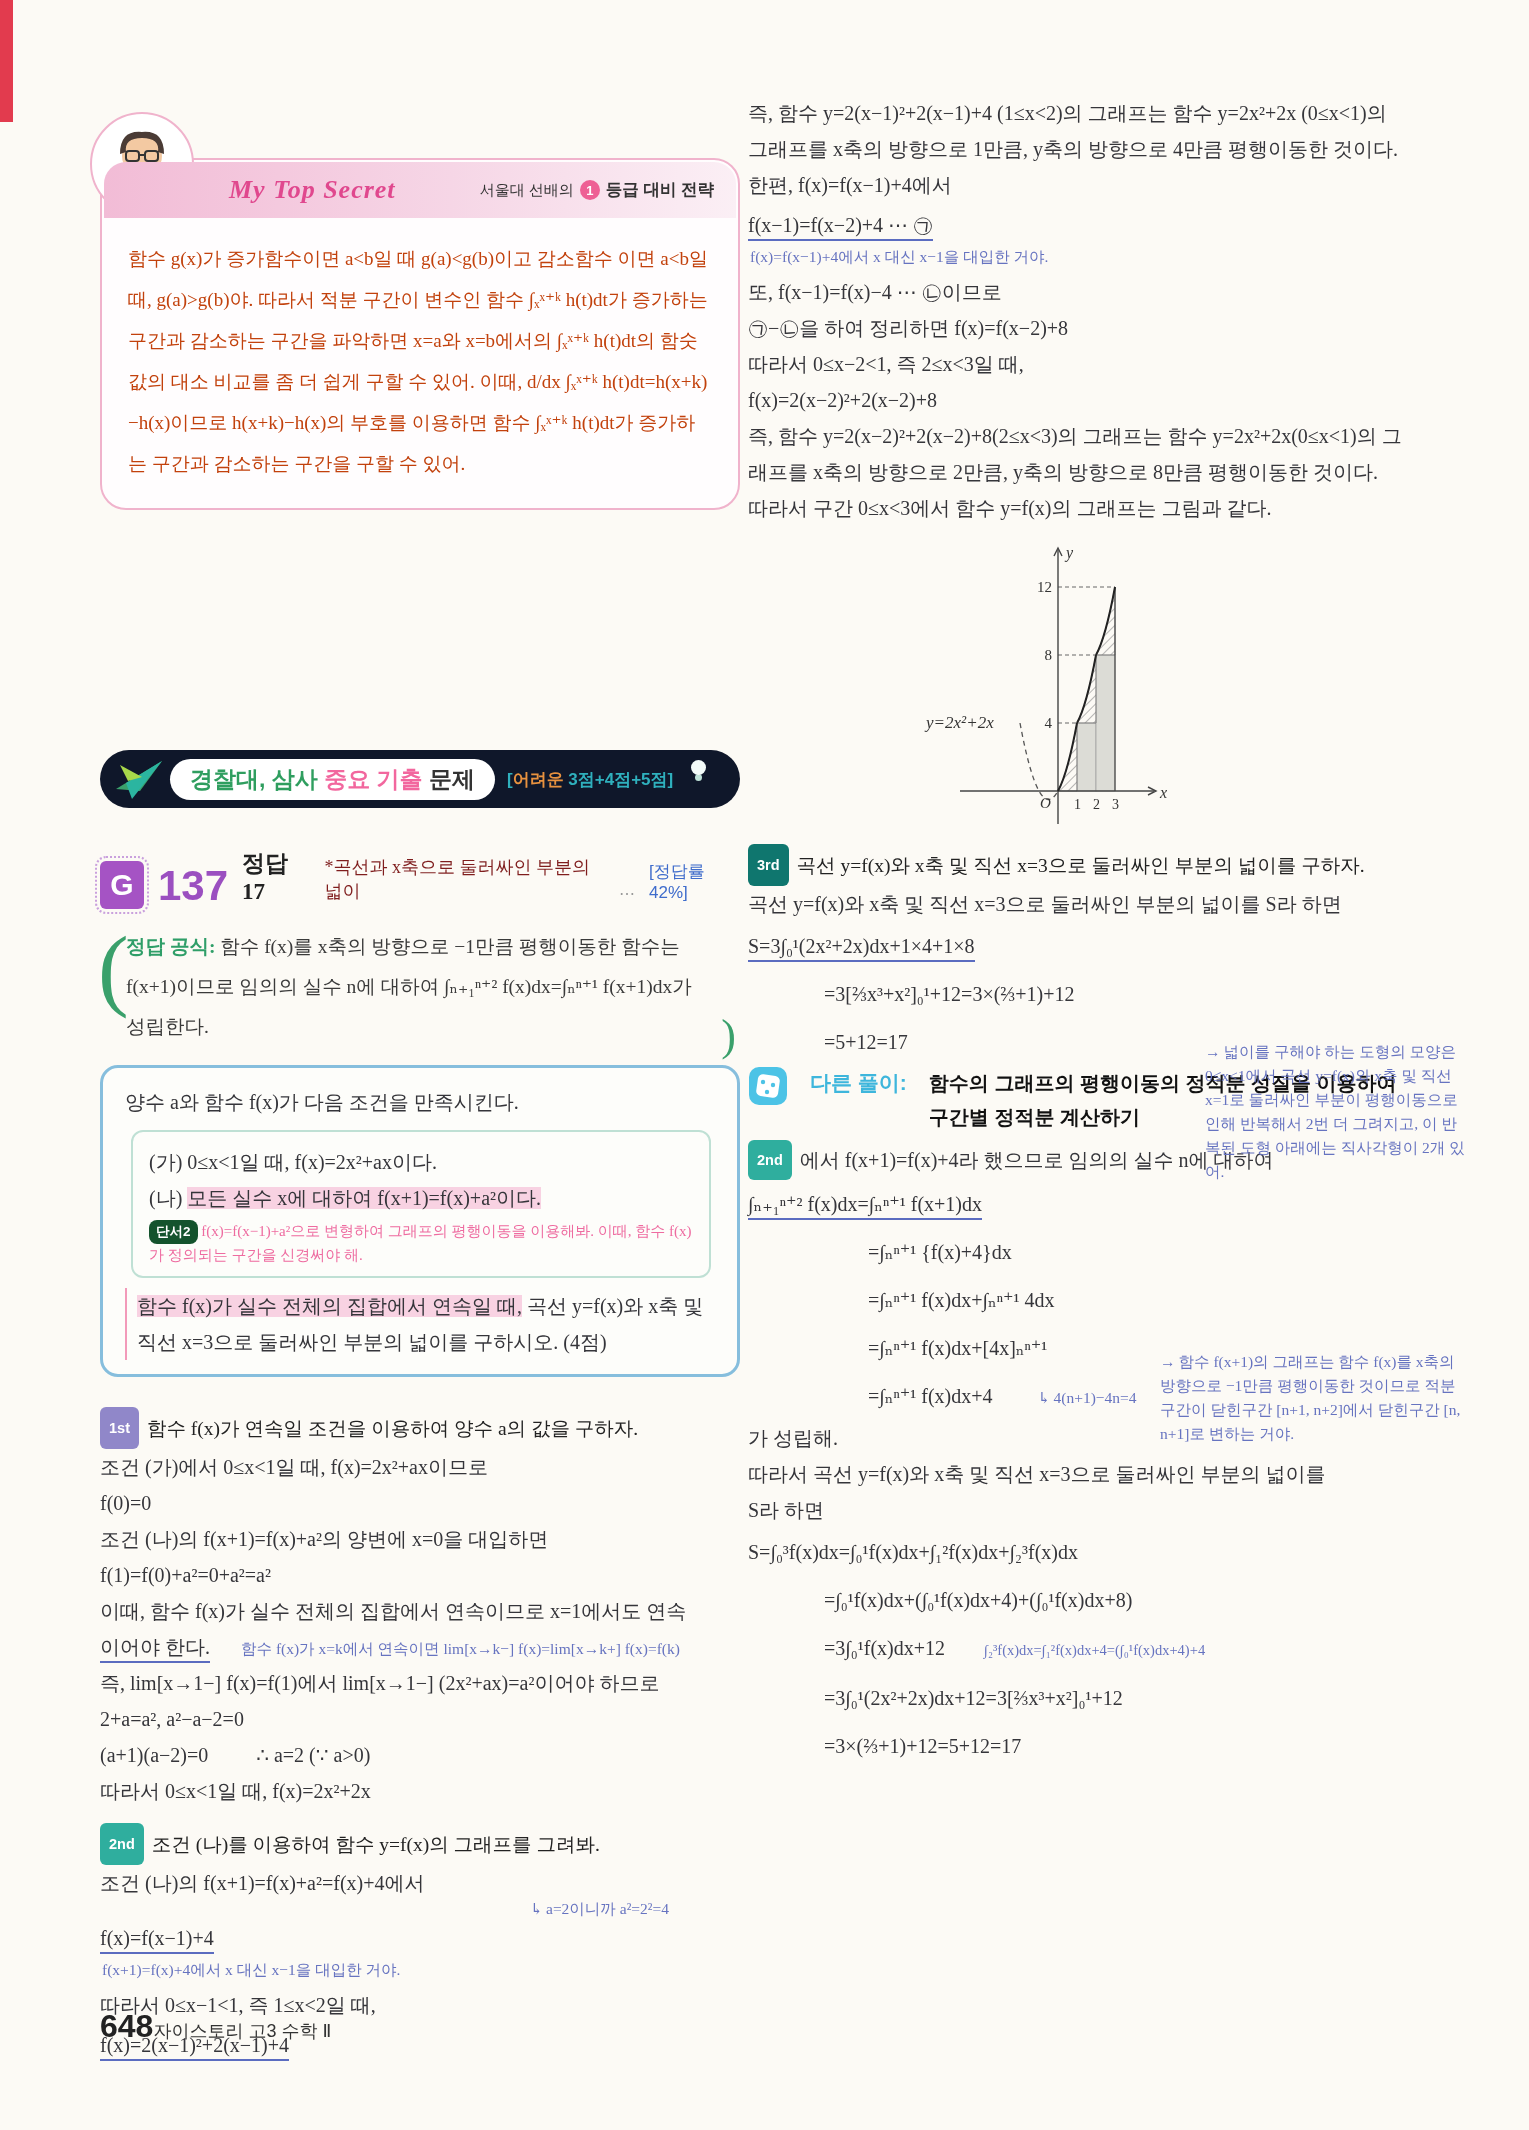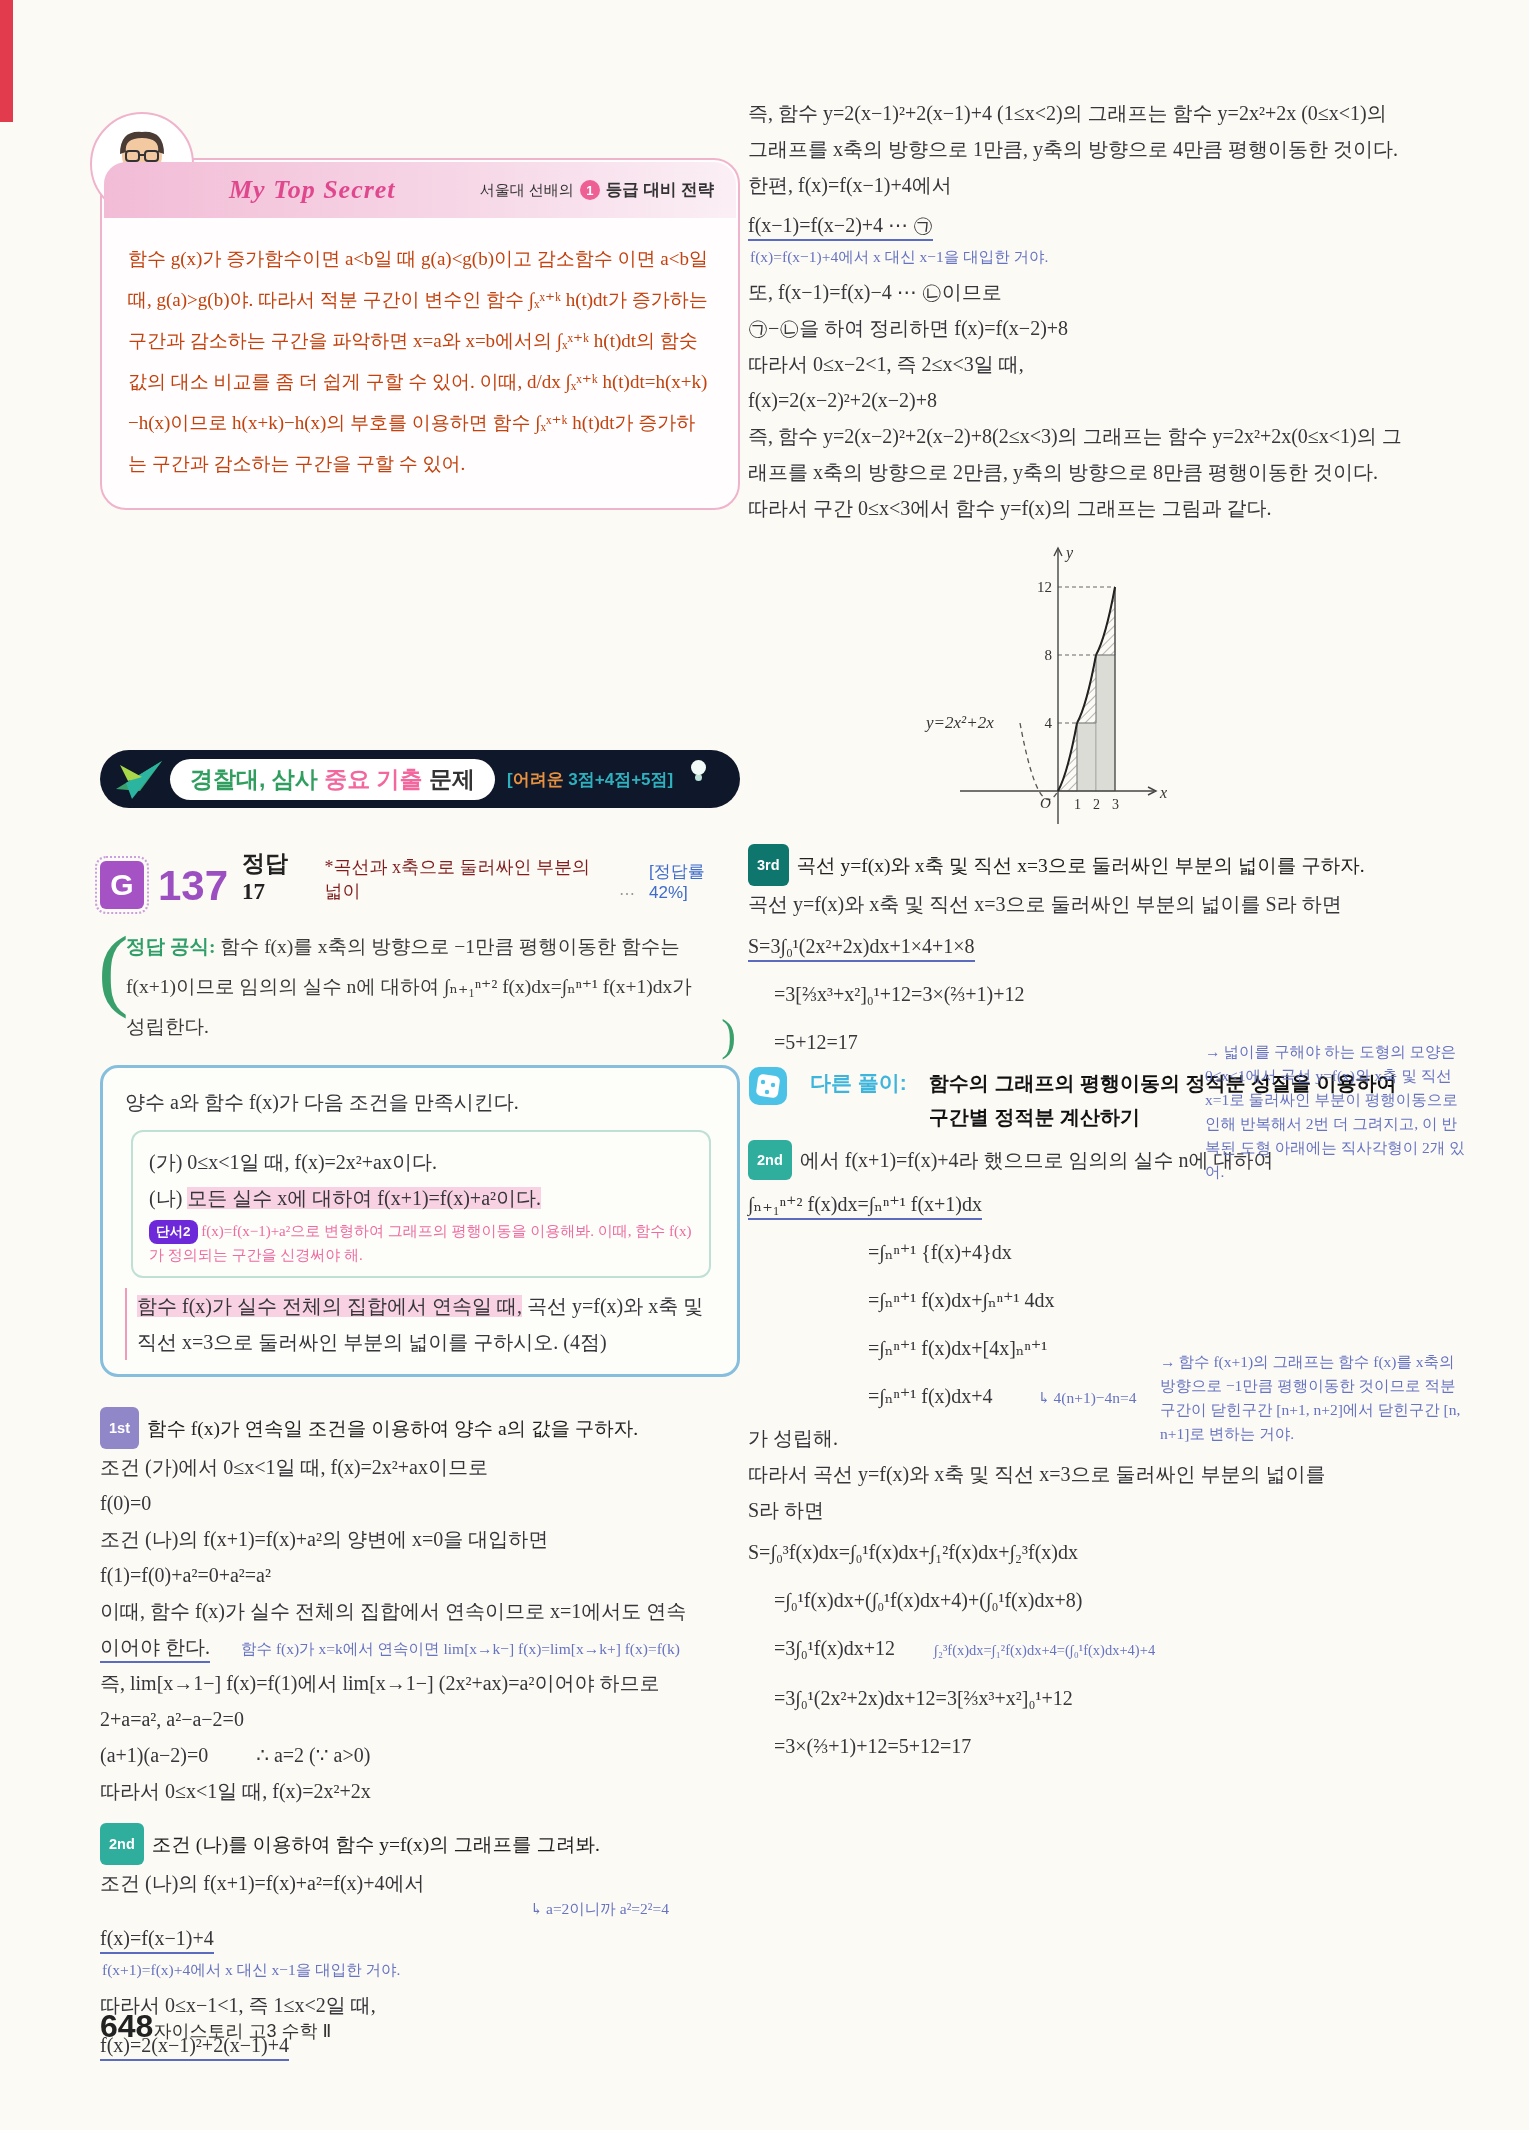--- a/index.html
+++ b/index.html
@@ -9,21 +9,21 @@
     background:#fcfaf5; overflow:hidden;
     font-family:"Liberation Serif","DejaVu Serif",serif; color:#3a3a3a;
   }
   .red-tab { position:absolute; left:0; top:0; width:13px; height:122px; background:#e23b4e; }
 
   .col-left  { position:absolute; left:100px; top:0;  width:640px; }
   .col-right { position:absolute; left:748px; top:95px; width:660px; }
 
   .t  { font-size:20px; line-height:36px; color:#35353a; }
   .eq { font-size:20px; line-height:48px; color:#35353a; }
-  .ind  { margin-left:26px; }
+  .ind  { margin-left:76px; }
   .ind2 { margin-left:120px; }
   .blue { color:#6673c0; font-size:15.5px; line-height:23px; }
   .small-blue { color:#6673c0; font-size:14.5px; }
   .ul { border-bottom:2px solid #5b6cc0; padding-bottom:3px; }
   .hl { background:#f8d2e2; }
   .sp { margin-left:48px; }
 
   
   .secret-box {
     position:relative; margin-top:158px; border:2px solid #f0b3cc; border-radius:26px;
@@ -74,21 +74,21 @@
   .formula-box .brace-l::before { content:"("; left:-2px; }
   .formula-box .brace-r::before { content:")"; right:4px; top:auto; bottom:-8px; font-size:44px; }
   .formula-box p { font-size:19.5px; line-height:40px; }
   .green { color:#2f9e68; }
 
   
   .q-box { margin-top:12px; border:3px solid #86bedd; border-radius:18px; background:#fdfdfa;
     padding:16px 20px 14px 22px; }
   .cond-box { border:2px solid #bfe0d4; border-radius:12px; margin:10px 6px 10px 6px; padding:12px 16px 10px 16px; }
   .clue { font-size:15px; line-height:22px; color:#ee6ba0; margin-top:4px; }
-  .clue-badge { display:inline-block; background:#6d28d9; color:#fff; border-radius:8px; font-size:13.5px;
+  .clue-badge { display:inline-block; background:#14532d; color:#fff; border-radius:8px; font-size:13.5px;
     padding:1px 7px; font-family:"Liberation Sans",sans-serif; font-weight:bold; }
   .ask { border-left:2px solid #f29ab9; padding-left:10px; margin-top:6px; }
   .arrow-icon::before { content:"\2192"; color:#ee6ba0; margin:0 4px 0 2px; }
 
   
   .step { margin-top:30px; }
   .step-title { font-size:19.5px; line-height:38px; color:#222; }
   .badge { display:inline-block; color:#fff; font-size:14.5px; font-weight:bold; border-radius:6px;
     padding:2px 9px; margin-right:8px; font-family:"Liberation Sans",sans-serif; vertical-align:2px; }
   .b1 { background:#9087c9; } .b2 { background:#2fae9e; } .b3 { background:#0f766e; }

